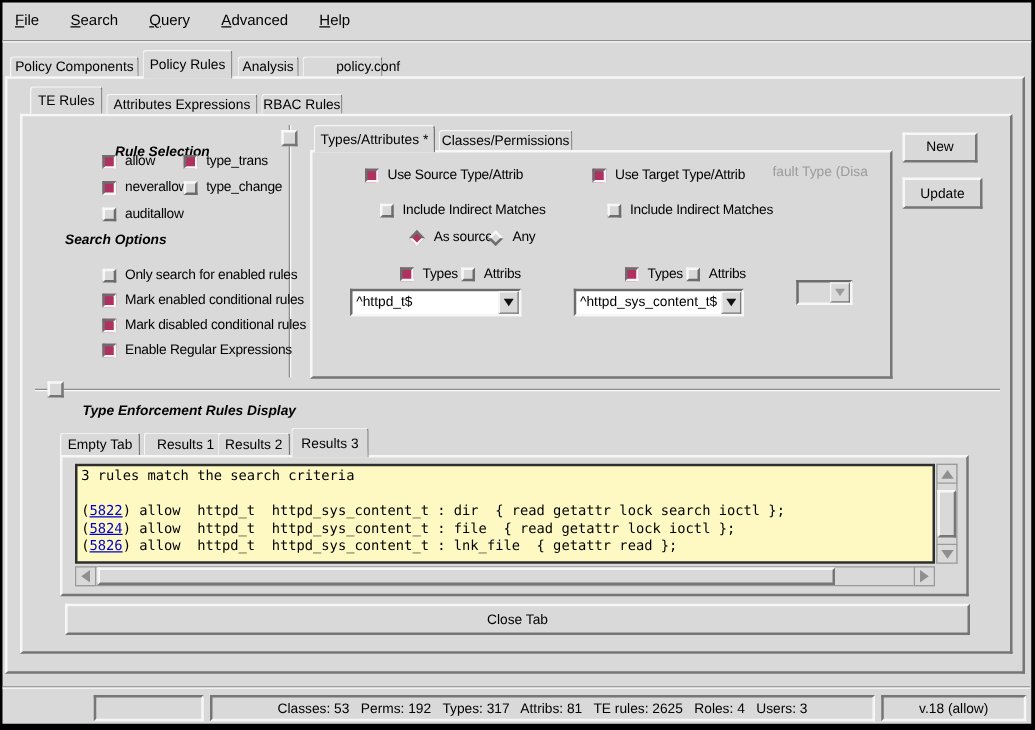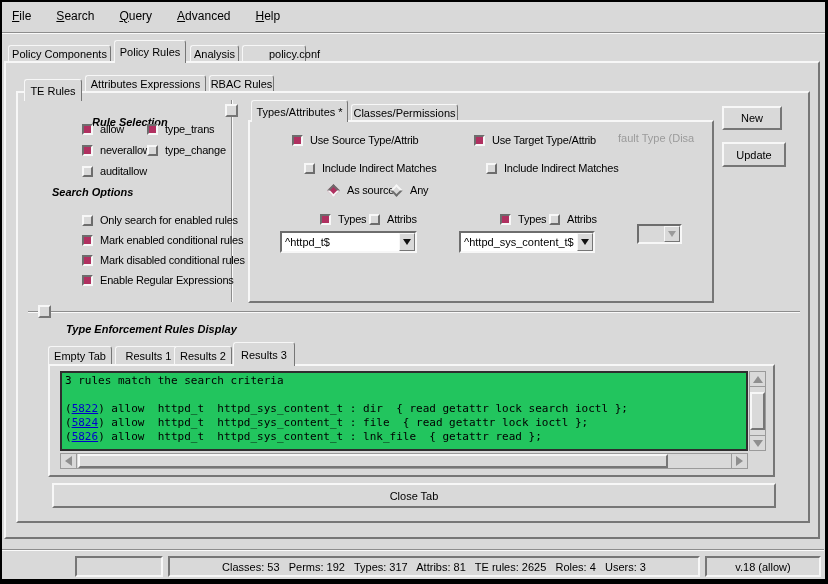--- a/index.html
+++ b/index.html
@@ -40,21 +40,21 @@
   .combo.disabled .combo-entry{background:#d9d9d9;}
   .combo.disabled .tri-down-b{border-top-color:#9b9b9b;}
   
   .btn{position:absolute;display:flex;align-items:center;justify-content:center;font-size:11px;
        background:#d9d9d9;border:2px solid;border-color:#f7f7f7 #767676 #767676 #f7f7f7;box-sizing:border-box;z-index:7;white-space:nowrap;}
   
   .sash-h{position:absolute;height:0;border-top:1px solid #8d8d8d;border-bottom:1px solid #fafafa;z-index:2;}
   .sash-v{position:absolute;width:0;border-left:1px solid #8d8d8d;border-right:1px solid #fafafa;z-index:2;}
   .sash-handle{position:absolute;width:13px;height:13px;background:#d9d9d9;border:2px solid;border-color:#f7f7f7 #767676 #767676 #f7f7f7;box-sizing:border-box;z-index:4;}
   
-  .textwidget{position:absolute;background:#22c55e;border:2px solid #2e2e2e;box-sizing:border-box;
+  .textwidget{position:absolute;background:#fef9c3;border:2px solid #2e2e2e;box-sizing:border-box;
       font-family:"DejaVu Sans Mono",monospace;font-size:11px;line-height:14px;padding:1px 3px;overflow:hidden;z-index:7;}
   .tline{white-space:pre;}
   .rule-link{color:#0000cc;text-decoration:underline;}
   
   .sc-btn{position:absolute;background:#d9d9d9;border:1px solid #9a9a9a;display:flex;align-items:center;justify-content:center;box-sizing:border-box;z-index:7;}
   .sc-trough{position:absolute;background:#d9d9d9;border:1px solid #9a9a9a;box-sizing:border-box;z-index:6;}
   .sc-thumb{position:absolute;background:#d9d9d9;border:2px solid;border-color:#f7f7f7 #767676 #767676 #f7f7f7;box-sizing:border-box;z-index:7;}
   .tri{width:0;height:0;}
   .tri.up{border-left:5px solid transparent;border-right:5px solid transparent;border-bottom:7px solid #8f8f8f;}
   .tri.down{border-left:5px solid transparent;border-right:5px solid transparent;border-top:7px solid #8f8f8f;}
@@ -82,21 +82,21 @@
   <div class="abs frame raised" style="left:4px;top:61px;width:816px;height:478px;"></div>
   <div id="main-tabs">
       <div class="tab" style="left: 8px; width: 103px; top: 45px; height: 16px;">Policy Components</div>
       <div class="tab active" style="left: 114px; width: 72px; top: 40px; height: 23px;">Policy Rules</div>
       <div class="tab" style="left: 190px; width: 49px; top: 45px; height: 16px;">Analysis</div>
       <div class="tab" style="left: 242px; width: 64px; top: 45px; height: 16px; padding-left: 41px;">policy.conf</div>
     </div>
 
   <div class="abs frame raised" style="left:16px;top:91px;width:794px;height:432px;"></div>
   <div id="sub-tabs">
-      <div class="tab active" style="left: 24px; width: 58px; top: 79px; height: 22px;">TE Rules</div>
+      <div class="tab active" style="left: 24px; width: 58px; top: 69px; height: 22px;">TE Rules</div>
       <div class="tab" style="left: 85px; width: 121px; top: 75px; height: 16px;">Attributes Expressions</div>
       <div class="tab" style="left: 209px; width: 65px; top: 75px; height: 16px;">RBAC Rules</div>
     </div>
 
   <div class="abs groovebox" style="left:38px;top:107px;width:178px;height:76px;"></div>
   <span class="legend" style="left:48px;top:116px;margin-left:40px;">Rule Selection</span>
   <div id="rule-selection-rows">
       <div class="cb-row" style="left: 54px; top: 122px;">
         <span class="ind on"></span>
         <span class="cb-label">allow</span>

